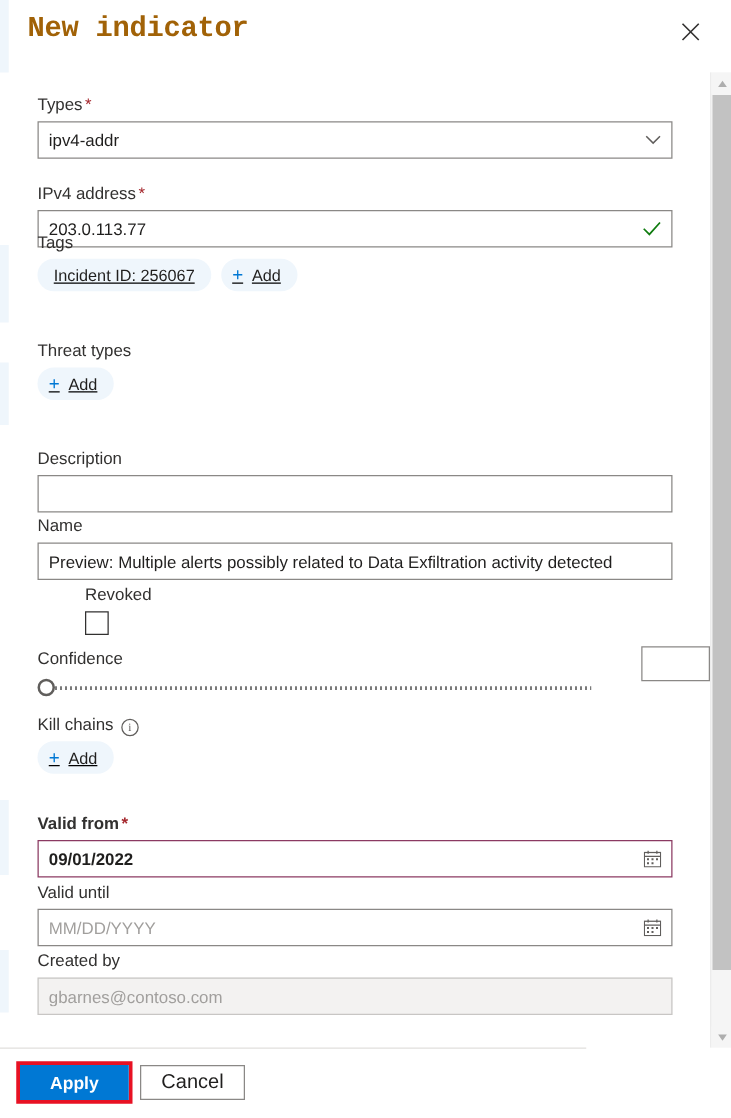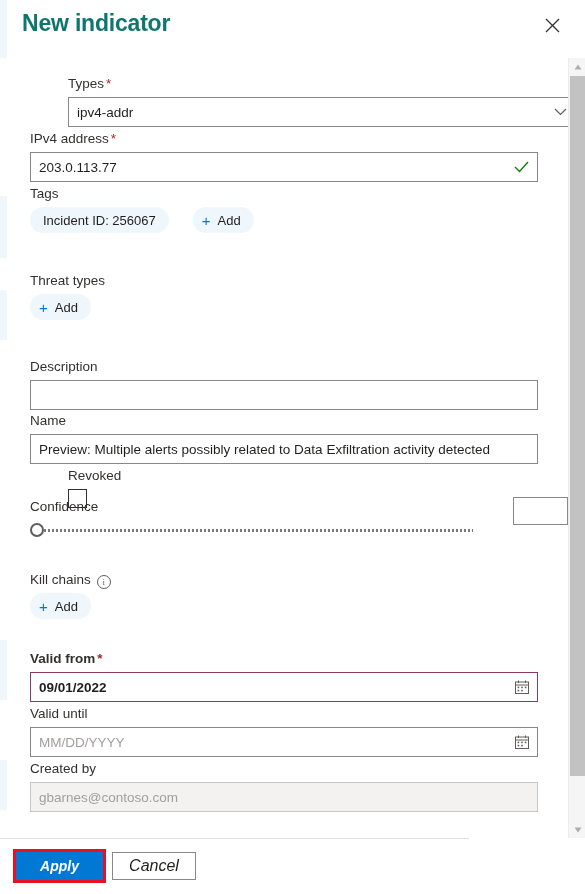--- a/index.html
+++ b/index.html
@@ -26,22 +26,23 @@
     position: absolute; left: 0; width: 7px; background: #eff6fc;
   }
 
   
   .header {
     position: absolute; left: 0; top: 0;
     width: 585px; height: 58px;
   }
   .title {
     position: absolute; left: 22px; top: 10px;
-    font-size: 23px; font-weight: 600; color: #0f766e;
+    font-size: 23px; font-weight: 600; color: #a16207;
     letter-spacing: -0.2px;
+    font-family: Liberation Mono, monospace;
   }
   .close-btn {
     position: absolute; right: 20px; top: 12px;
     width: 26px; height: 26px;
     display: flex; align-items: center; justify-content: center;
     cursor: pointer;
   }
   .close-btn svg { display: block; }
 
   
@@ -69,21 +70,21 @@
   .textbox.purple { border-color: #8b3a62; }
   .textbox.disabled { background: #f3f2f1; border-color: #c8c6c4; color: #a19f9d; align-items: center; }
   .textbox .val { flex: 1 1 auto; white-space: nowrap; overflow: hidden; }
   .textbox .ph { flex: 1 1 auto; color: #a19f9d; }
 
   .chev { flex: 0 0 auto; display: block; }
   .check-ok { flex: 0 0 auto; display: block; }
   .cal { flex: 0 0 auto; display: block; }
 
   
-  .pillrow { display: flex; align-items: center; gap: 24px; }
+  .pillrow { display: flex; align-items: center; gap: 8px; text-decoration: underline; }
   .pill {
     height: 26px; border-radius: 13px;
     background: #eff6fc; color: #201f1e;
     display: inline-flex; align-items: center;
     padding: 0 13px; font-size: 13px;
     white-space: nowrap;
   }
   .pill-add {
     height: 26px; border-radius: 13px;
     background: #eff6fc;
@@ -149,21 +150,20 @@
     width: 15px; height: 700px;
     background: #c2c2c2; cursor: pointer;
   }
 
   
   .footer {
     position: absolute; left: 0; bottom: 0;
     width: 469px; height: 56px;
     background: #ffffff;
     border-top: 1px solid #e1dfdd;
-    font-style: italic;
   }
   .btn-apply-hl {
     position: absolute; left: 13px; top: 10px;
     width: 93px; height: 34px;
     border: 3px solid #e81123;
     display: flex; align-items: center; justify-content: center;
   }
   .btn-apply {
     width: 100%; height: 100%;
     background: #0078d4; color: #ffffff;
@@ -196,33 +196,33 @@
     <div class="title">New indicator</div>
     <div class="close-btn">
       <svg width="15" height="15" viewBox="0 0 15 15" aria-hidden="true">
         <path d="M1 1 L14 14 M14 1 L1 14" stroke="#323130" stroke-width="1.3" fill="none"></path>
       </svg>
     </div>
   </div>
 
   <div class="body">
 
-    <div class="field" style="top:17px;margin-left:38px;">
+    <div class="field" style="top:17px;">
       <div class="label">
         <span>Types</span><span class="req">*</span>
       </div>
       <div class="textbox">
         <span class="val">ipv4-addr</span>
         <svg class="chev" width="13" height="8" viewBox="0 0 13 8">
           <path d="M1 1 L6.5 6.5 L12 1" stroke="#605e5c" stroke-width="1.2" fill="none"></path>
         </svg>
       </div>
     </div>
 
-    <div class="field" style="top:72px;">
+    <div class="field" style="top:88px;">
       <div class="label">
         <span>IPv4 address</span><span class="req">*</span>
       </div>
       <div class="textbox">
         <span class="val">203.0.113.77</span>
         <svg class="check-ok" width="15" height="12" viewBox="0 0 15 12">
           <path d="M1 6 L5.5 10.5 L14 1" stroke="#107c10" stroke-width="1.4" fill="none"></path>
         </svg>
       </div>
     </div>
@@ -260,21 +260,21 @@
       <div class="textbox">
         <span class="val">Preview: Multiple alerts possibly related to Data Exfiltration activity detected</span>
       </div>
     </div>
 
     <div class="field" style="top:409px;margin-left:38px;">
       <div class="label">Revoked</div>
       <div class="cbox"></div>
     </div>
 
-    <div class="field" style="top:440px;">
+    <div class="field" style="top:460px;">
       <div class="label">Confidence</div>
       <div class="slider-wrap">
         <div class="slider">
           <div class="track"></div>
           <div class="thumb"></div>
         </div>
         <div class="numbox">
           <span></span>
         </div>
       </div>

